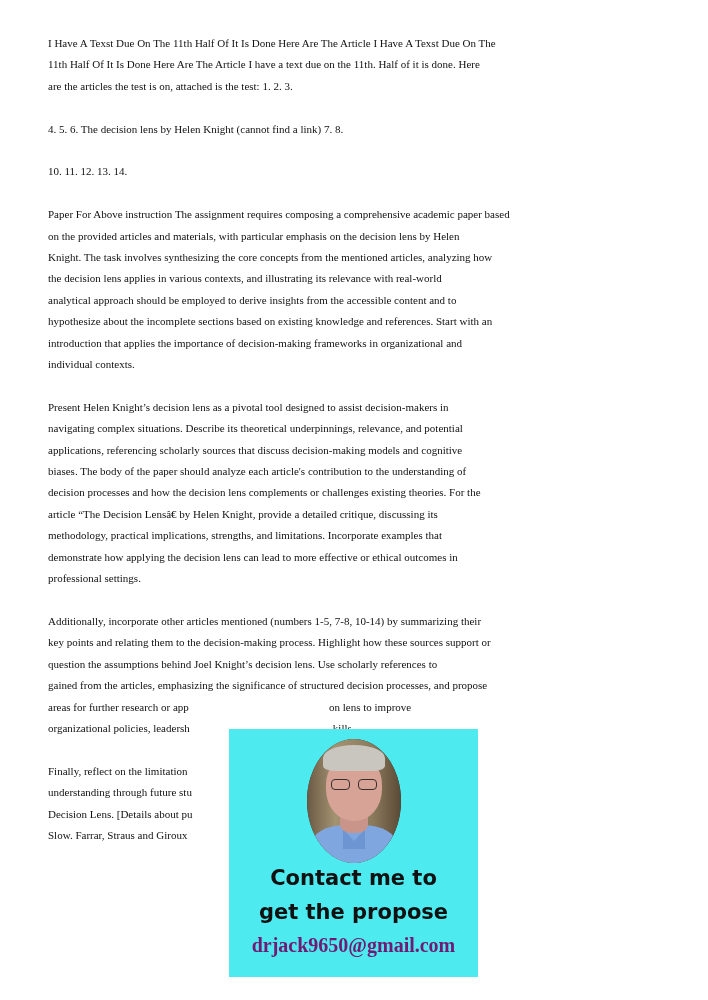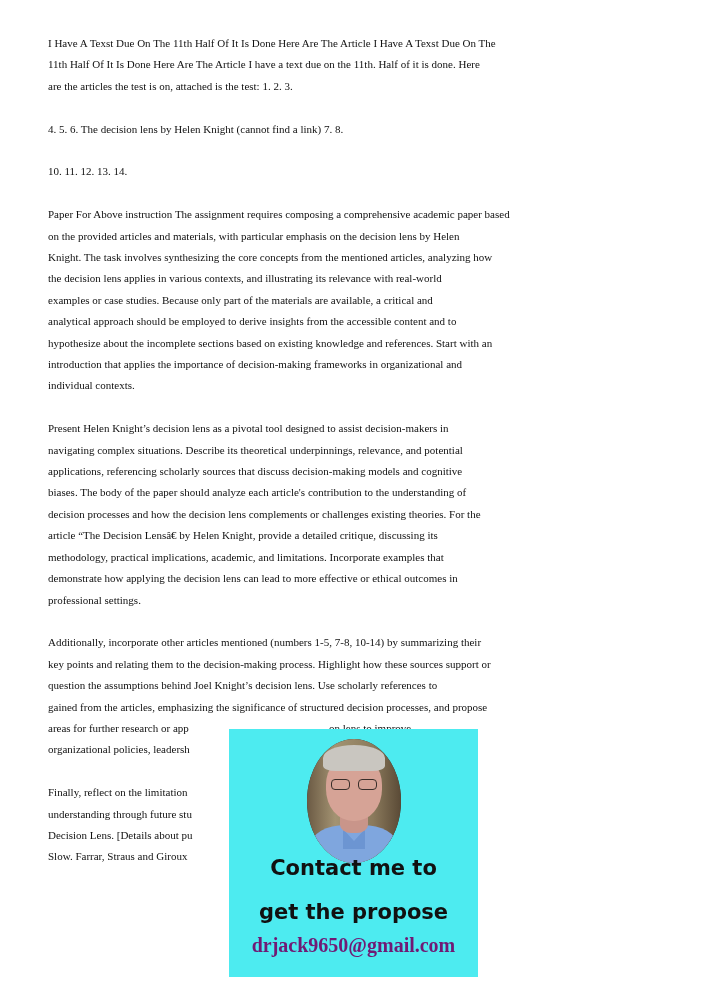--- a/index.html
+++ b/index.html
@@ -86,21 +86,21 @@
     .promo .headline {
       position: absolute;
       left: 0;
       width: 100%;
       font-family: "DejaVu Sans", sans-serif;
       font-weight: bold;
       font-size: 21px;
       line-height: 30px;
       color: #111111;
     }
-    .promo .h1 { top: 124px; }
+    .promo .h1 { top: 134px; }
     .promo .h2 { top: 168px; }
     .promo .email {
       position: absolute;
       left: 0;
       top: 203px;
       width: 100%;
       font-family: "Liberation Serif", "DejaVu Serif", serif;
       font-weight: bold;
       font-size: 20px;
       line-height: 26px;
@@ -120,34 +120,33 @@
     <span class="line">4. 5. 6. The decision lens by Helen Knight (cannot find a link) 7. 8.</span>
   </p>
   <p>
     <span class="line">10. 11. 12. 13. 14.</span>
   </p>
   <p>
     <span class="line">Paper For Above instruction The assignment requires composing a comprehensive academic paper based</span>
     <span class="line">on the provided articles and materials, with particular emphasis on the decision lens by Helen</span>
     <span class="line">Knight. The task involves synthesizing the core concepts from the mentioned articles, analyzing how</span>
     <span class="line">the decision lens applies in various contexts, and illustrating its relevance with real-world</span>
-    <span class="line">examples or case studies. Because only part of the materials are available, a critical and</span>
     <span class="line">analytical approach should be employed to derive insights from the accessible content and to</span>
     <span class="line">hypothesize about the incomplete sections based on existing knowledge and references. Start with an</span>
     <span class="line">introduction that applies the importance of decision-making frameworks in organizational and</span>
     <span class="line">individual contexts.</span>
   </p>
   <p>
     <span class="line">Present Helen Knight’s decision lens as a pivotal tool designed to assist decision-makers in</span>
     <span class="line">navigating complex situations. Describe its theoretical underpinnings, relevance, and potential</span>
     <span class="line">applications, referencing scholarly sources that discuss decision-making models and cognitive</span>
     <span class="line">biases. The body of the paper should analyze each article's contribution to the understanding of</span>
     <span class="line">decision processes and how the decision lens complements or challenges existing theories. For the</span>
     <span class="line">article “The Decision Lensâ€ by Helen Knight, provide a detailed critique, discussing its</span>
-    <span class="line">methodology, practical implications, academic, and limitations. Incorporate examples that</span>
+    <span class="line">methodology, practical implications, strengths, and limitations. Incorporate examples that</span>
     <span class="line">demonstrate how applying the decision lens can lead to more effective or ethical outcomes in</span>
     <span class="line">professional settings.</span>
   </p>
   <p>
     <span class="line">Additionally, incorporate other articles mentioned (numbers 1-5, 7-8, 10-14) by summarizing their</span>
     <span class="line">key points and relating them to the decision-making process. Highlight how these sources support or</span>
     <span class="line">question the assumptions behind Joel Knight’s decision lens. Use scholarly references to</span>
     <span class="line">gained from the articles, emphasizing the significance of structured decision processes, and propose</span>
     <span class="line" style="white-space:pre;">areas for further research or app                                                   on lens to improve</span>
     <span class="line" style="white-space:pre;">organizational policies, leadersh                                                    kills.</span>

